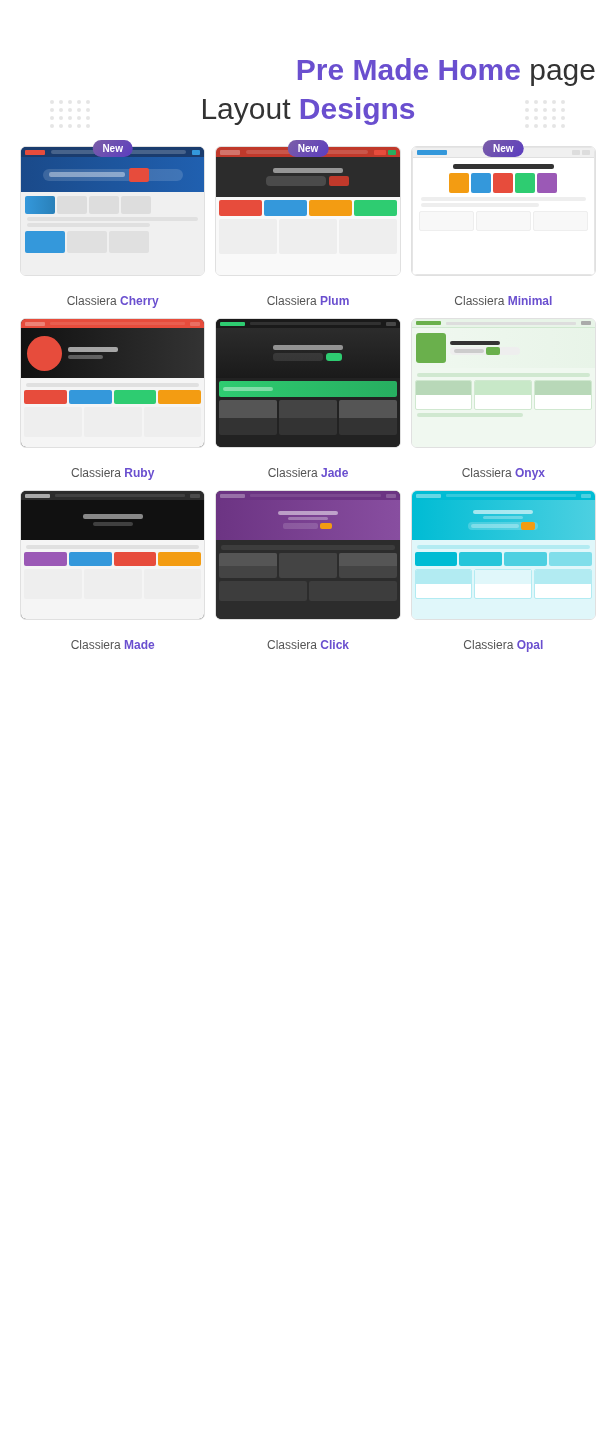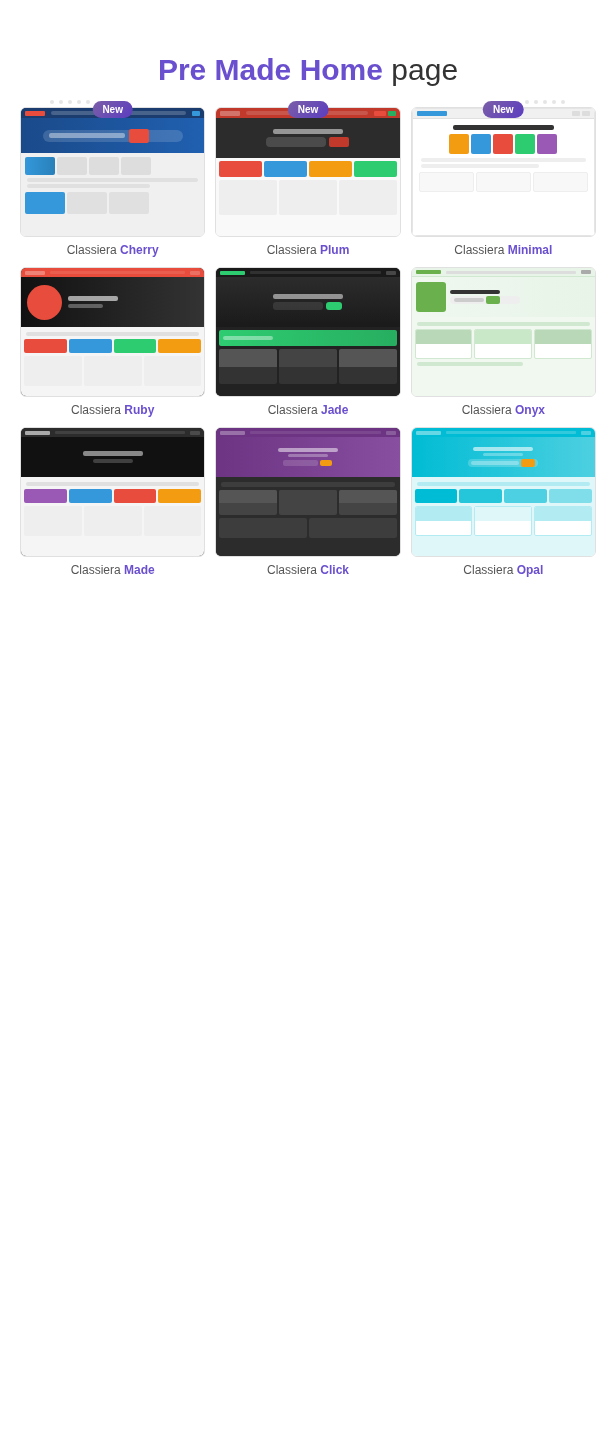--- a/index.html
+++ b/index.html
@@ -79,20 +79,21 @@
     
     .heading-section {
       margin-bottom: 18px;
       position: relative;
     }
     .heading-line1 {
       font-size: 30px;
       color: #333;
       font-weight: 400;
       line-height: 1.3;
+      text-align: right;
     }
     .heading-line1 strong {
       color: #6a4fcf;
       font-weight: 800;
     }
     .heading-line2 {
       font-size: 30px;
       color: #333;
       font-weight: 400;
       line-height: 1.3;
@@ -148,21 +149,21 @@
       color: #fff;
       font-size: 10px;
       font-weight: 700;
       padding: 3px 10px;
       border-radius: 12px;
       z-index: 10;
       white-space: nowrap;
     }
 
     .demo-label {
-      margin-top: 6px;
+      margin-top: 18px;
       font-size: 12px;
       color: #555;
     }
     .demo-label strong {
       color: #6a4fcf;
       font-weight: 700;
     }
 
     
     .cta-section {
@@ -244,20 +245,23 @@
           <span></span>
       </div>
     </div>
 
 
     <div class="heading-section">
       <div class="heading-line1">
         <strong>Pre Made Home</strong>
         <span>page</span>
       </div>
+      <div class="heading-line2">
+        <span>Layout </span><strong>Designs</strong>
+      </div>
     </div>
 
   </div>
 
   <div class="demo-grid">
 
     <div class="demo-item">
       <div class="new-badge">New</div>
       <div class="demo-thumbnail">
         <div style="width:100%;height:100%;background:linear-gradient(to bottom,#1a3c6e 10px,#2060b0 10px,#2060b0 45px,#f0f0f0 45px);">

